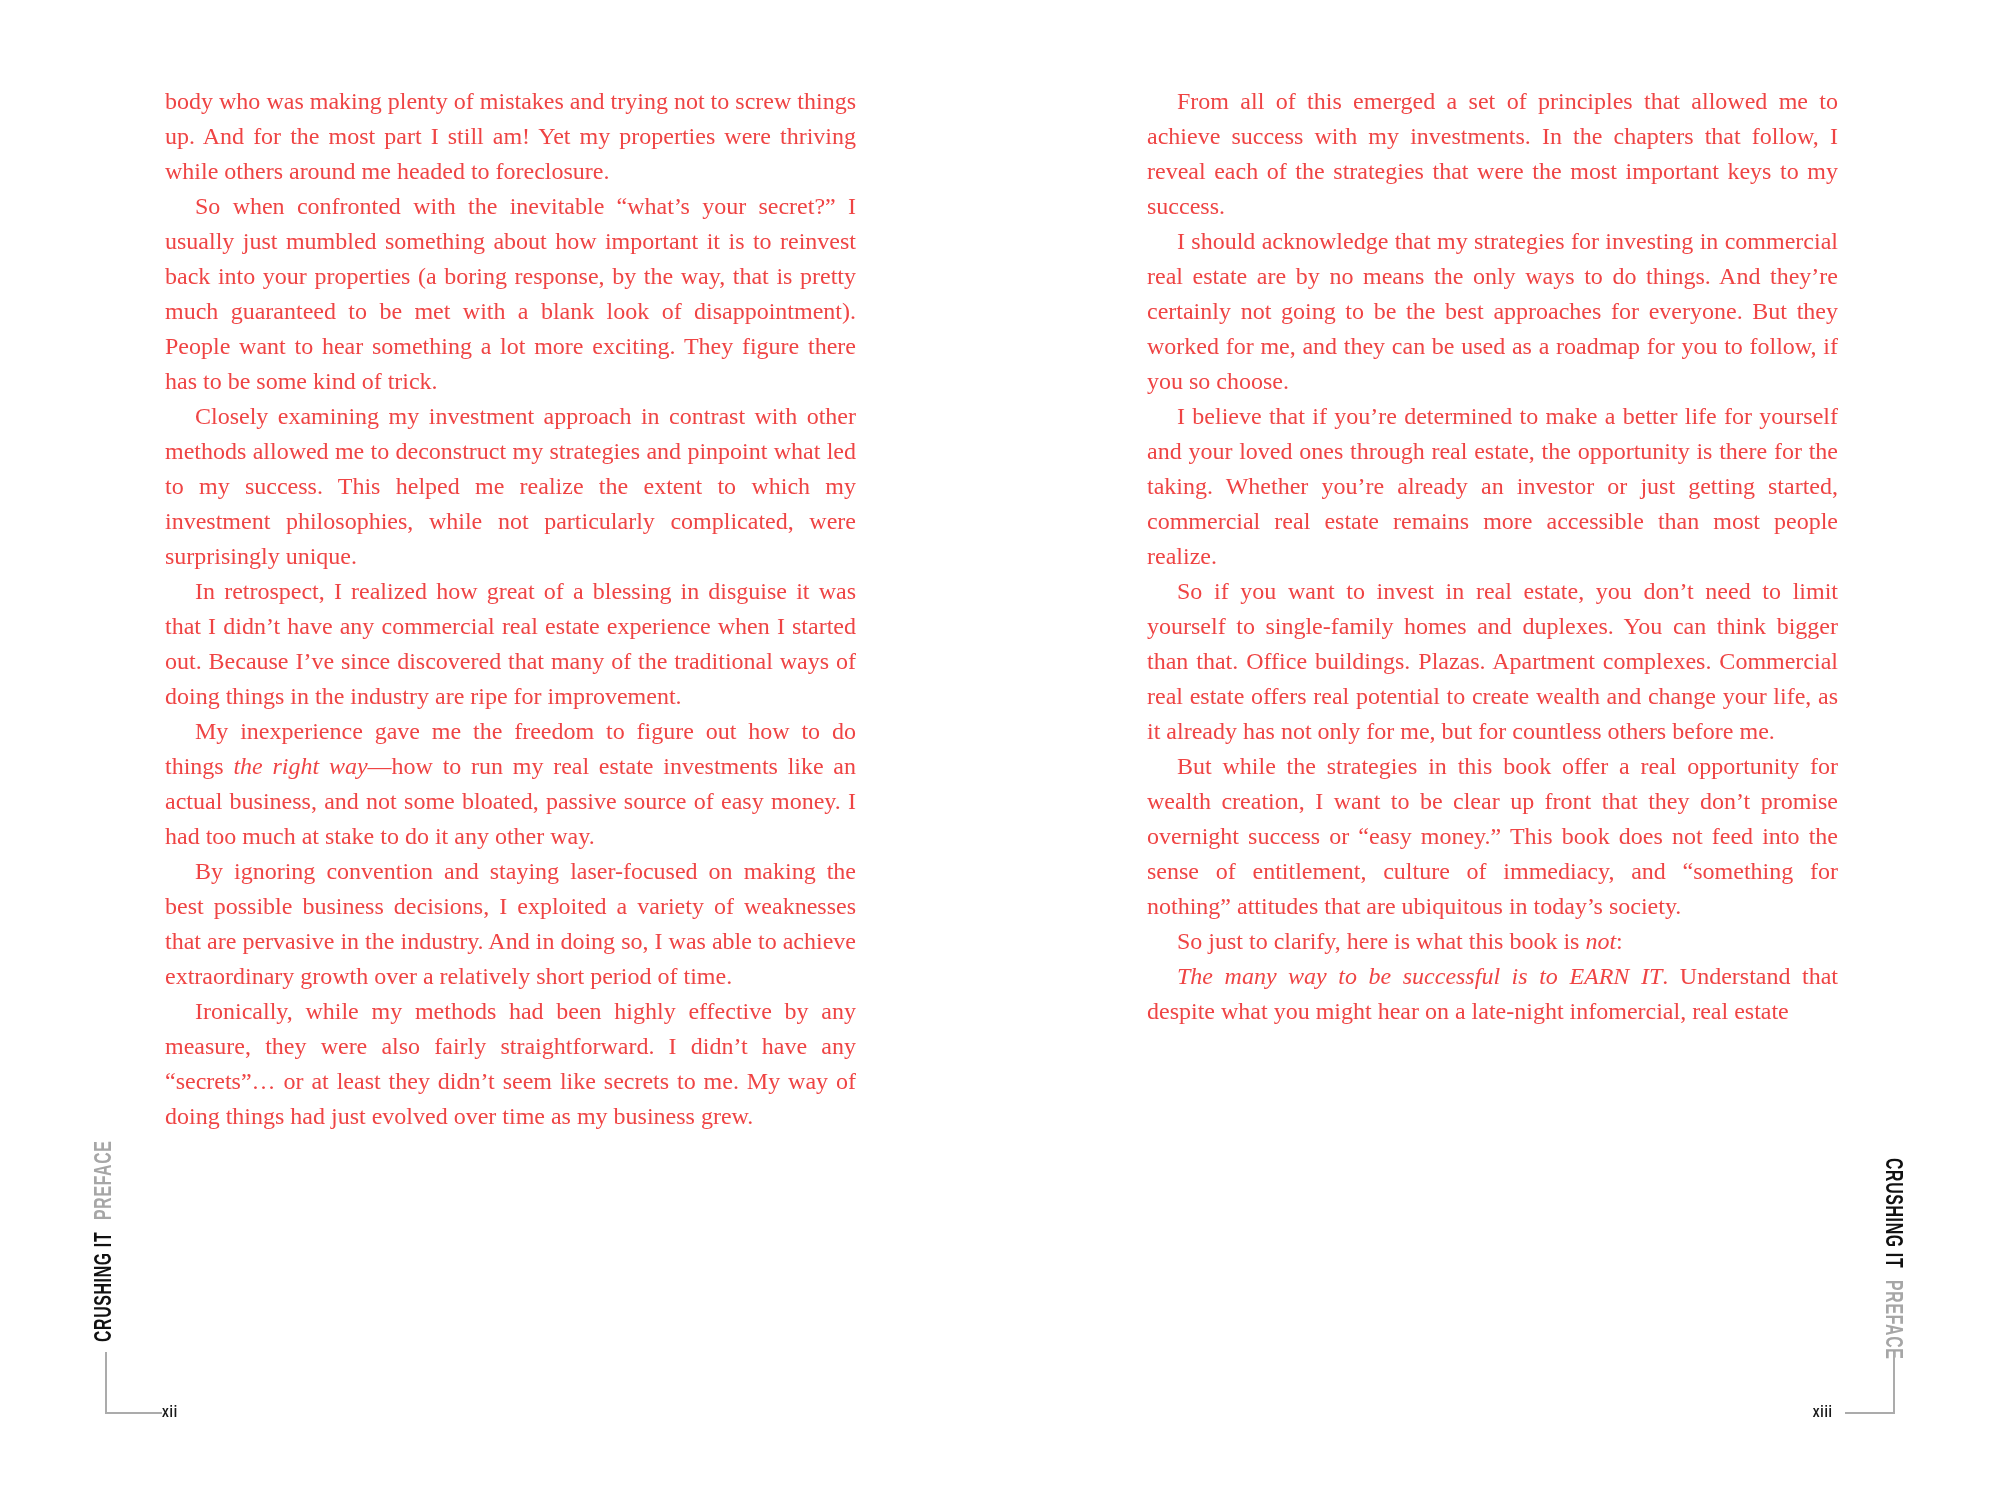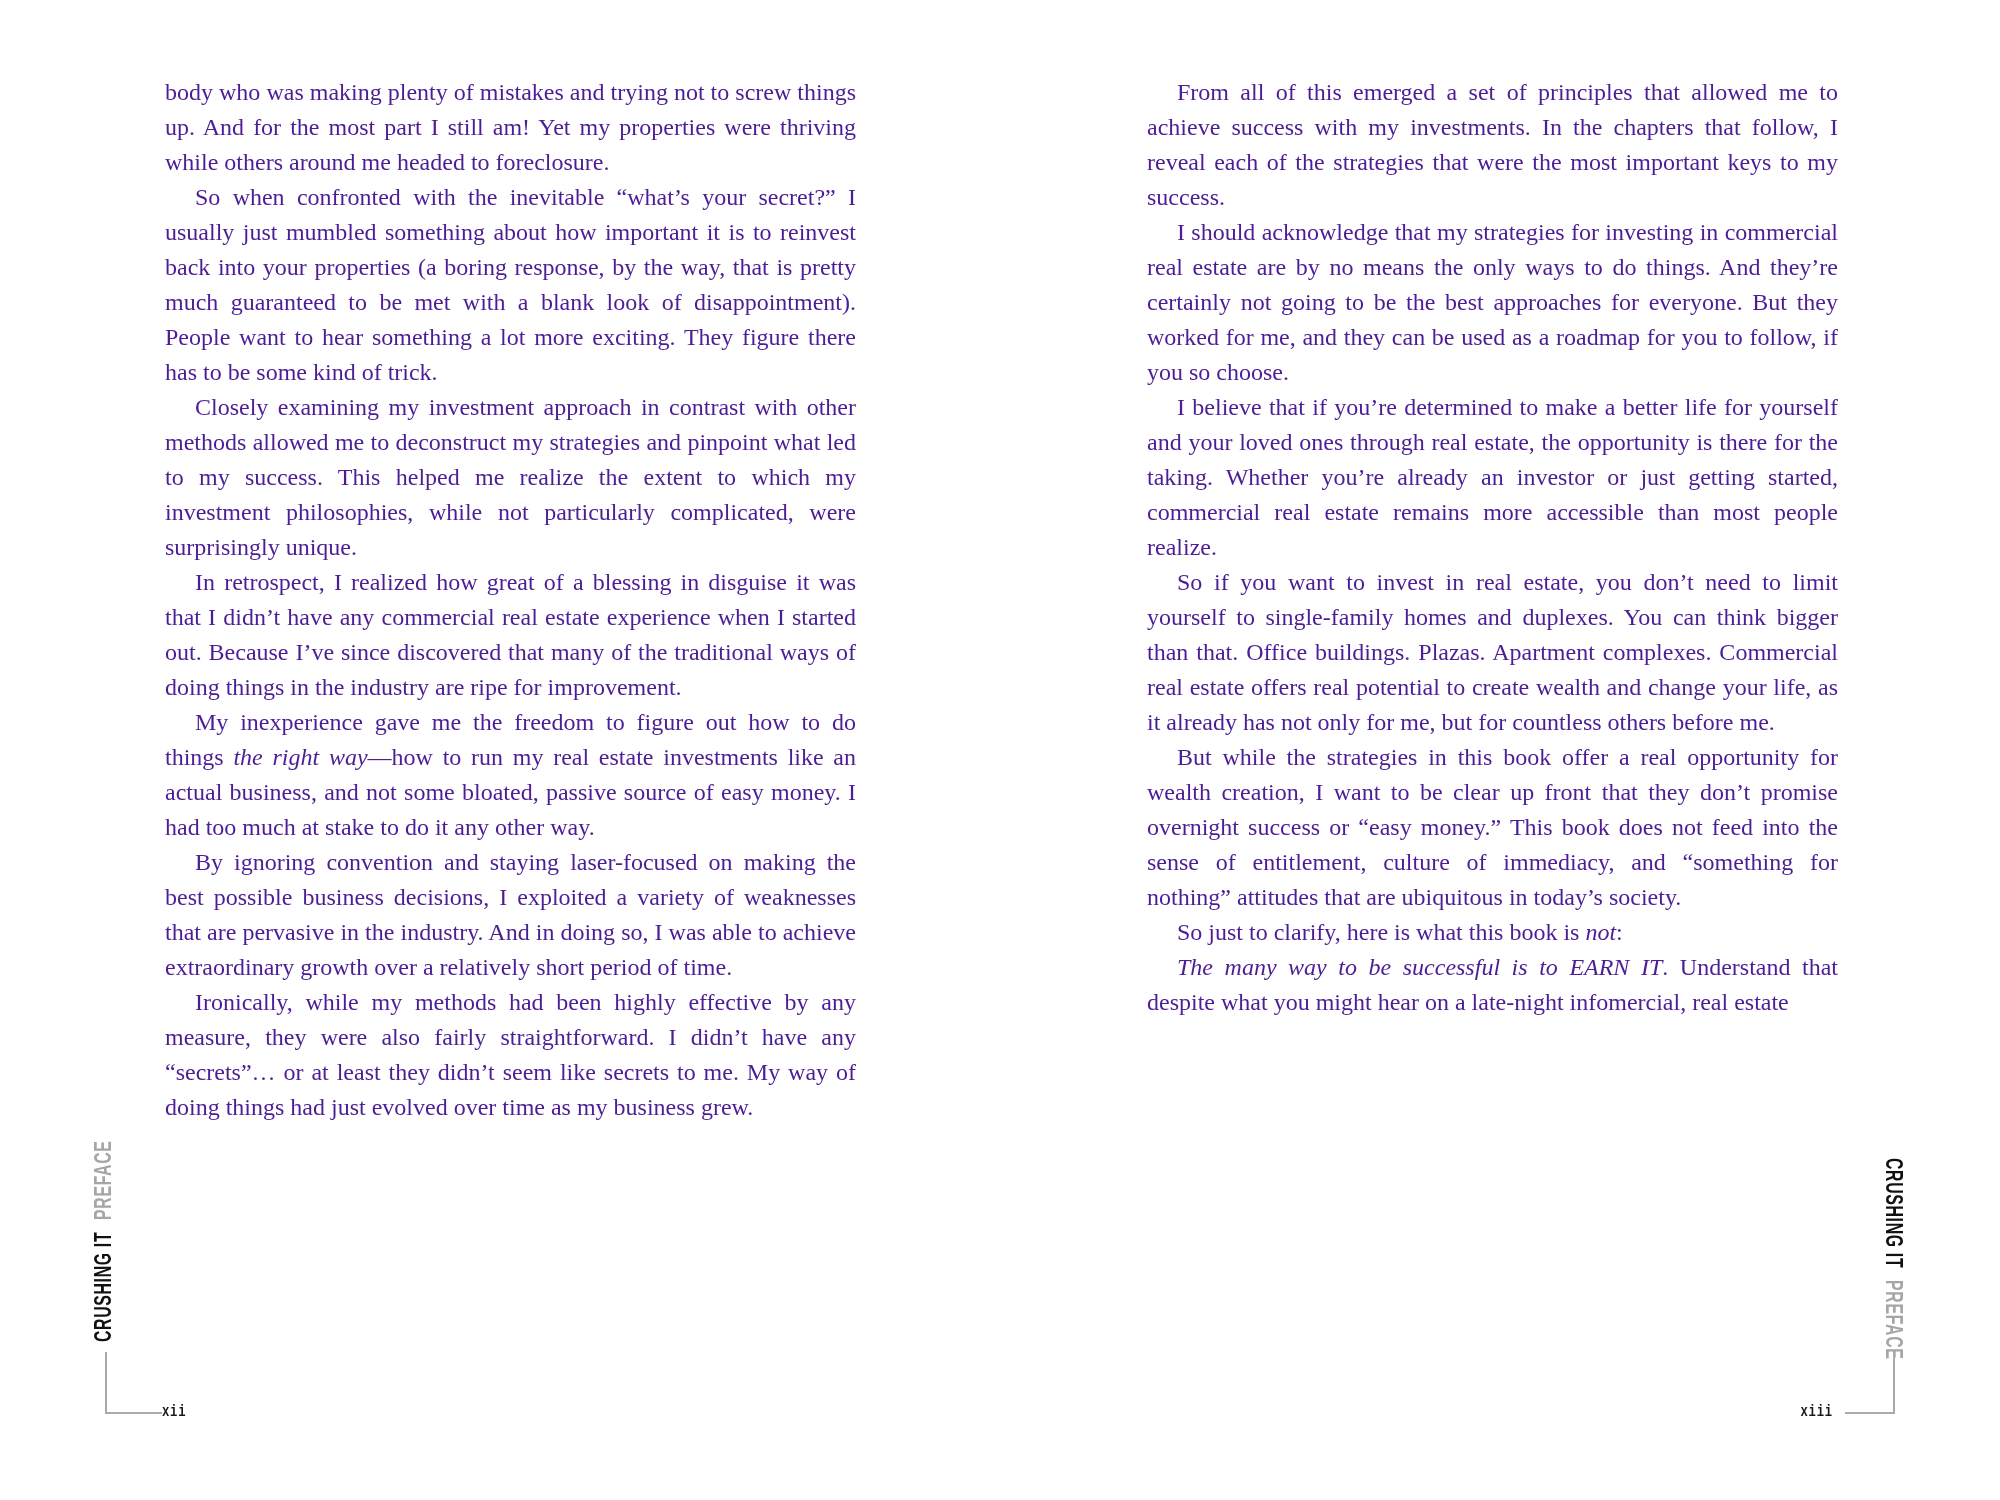--- a/index.html
+++ b/index.html
@@ -8,26 +8,26 @@
     background: #ffffff;
     position: relative;
     font-family: "Liberation Serif", "DejaVu Serif", serif;
     overflow: hidden;
   }
   .spread { position: absolute; inset: 0; }
 
   
   .text-col {
     position: absolute;
-    top: 75px;
+    top: 84px;
     width: 691px;
     height: 1266px;
     font-size: 24px;
     line-height: 35px;
-    color: #4c1d95;
+    color: #ef4444;
     text-align: justify;
     overflow: hidden;
     hyphens: auto;
     -webkit-hyphens: auto;
   }
   .text-col.left  { left: 165px; }
   .text-col.right { left: 1147px; }
   .text-col p { margin: 0; text-indent: 30px; }
   .text-col p.no-indent { text-indent: 0; }
   .text-col em { }
@@ -65,21 +65,21 @@
   .corner-rule.right {
     left: 1845px; top: 1352px; width: 48px; height: 60px;
     border-right: 2px solid #ababab;
     border-bottom: 2px solid #ababab;
   }
 
   
   .folio {
     position: absolute;
     top: 1402px;
-    font-family: Liberation Mono, monospace;
+    font-family: Liberation Sans, sans-serif;
     font-weight: bold;
     font-size: 17px;
     letter-spacing: 1px;
     color: #1a1a1a;
   }
   .folio.left  { left: 162px; }
   .folio.right { left: 1760px; width: 73px; text-align: right; }
   .folio .folio-inner { display: inline-block; transform: scaleX(0.72); }
   .folio.left  .folio-inner { transform-origin: left center; }
   .folio.right .folio-inner { transform-origin: right center; }

